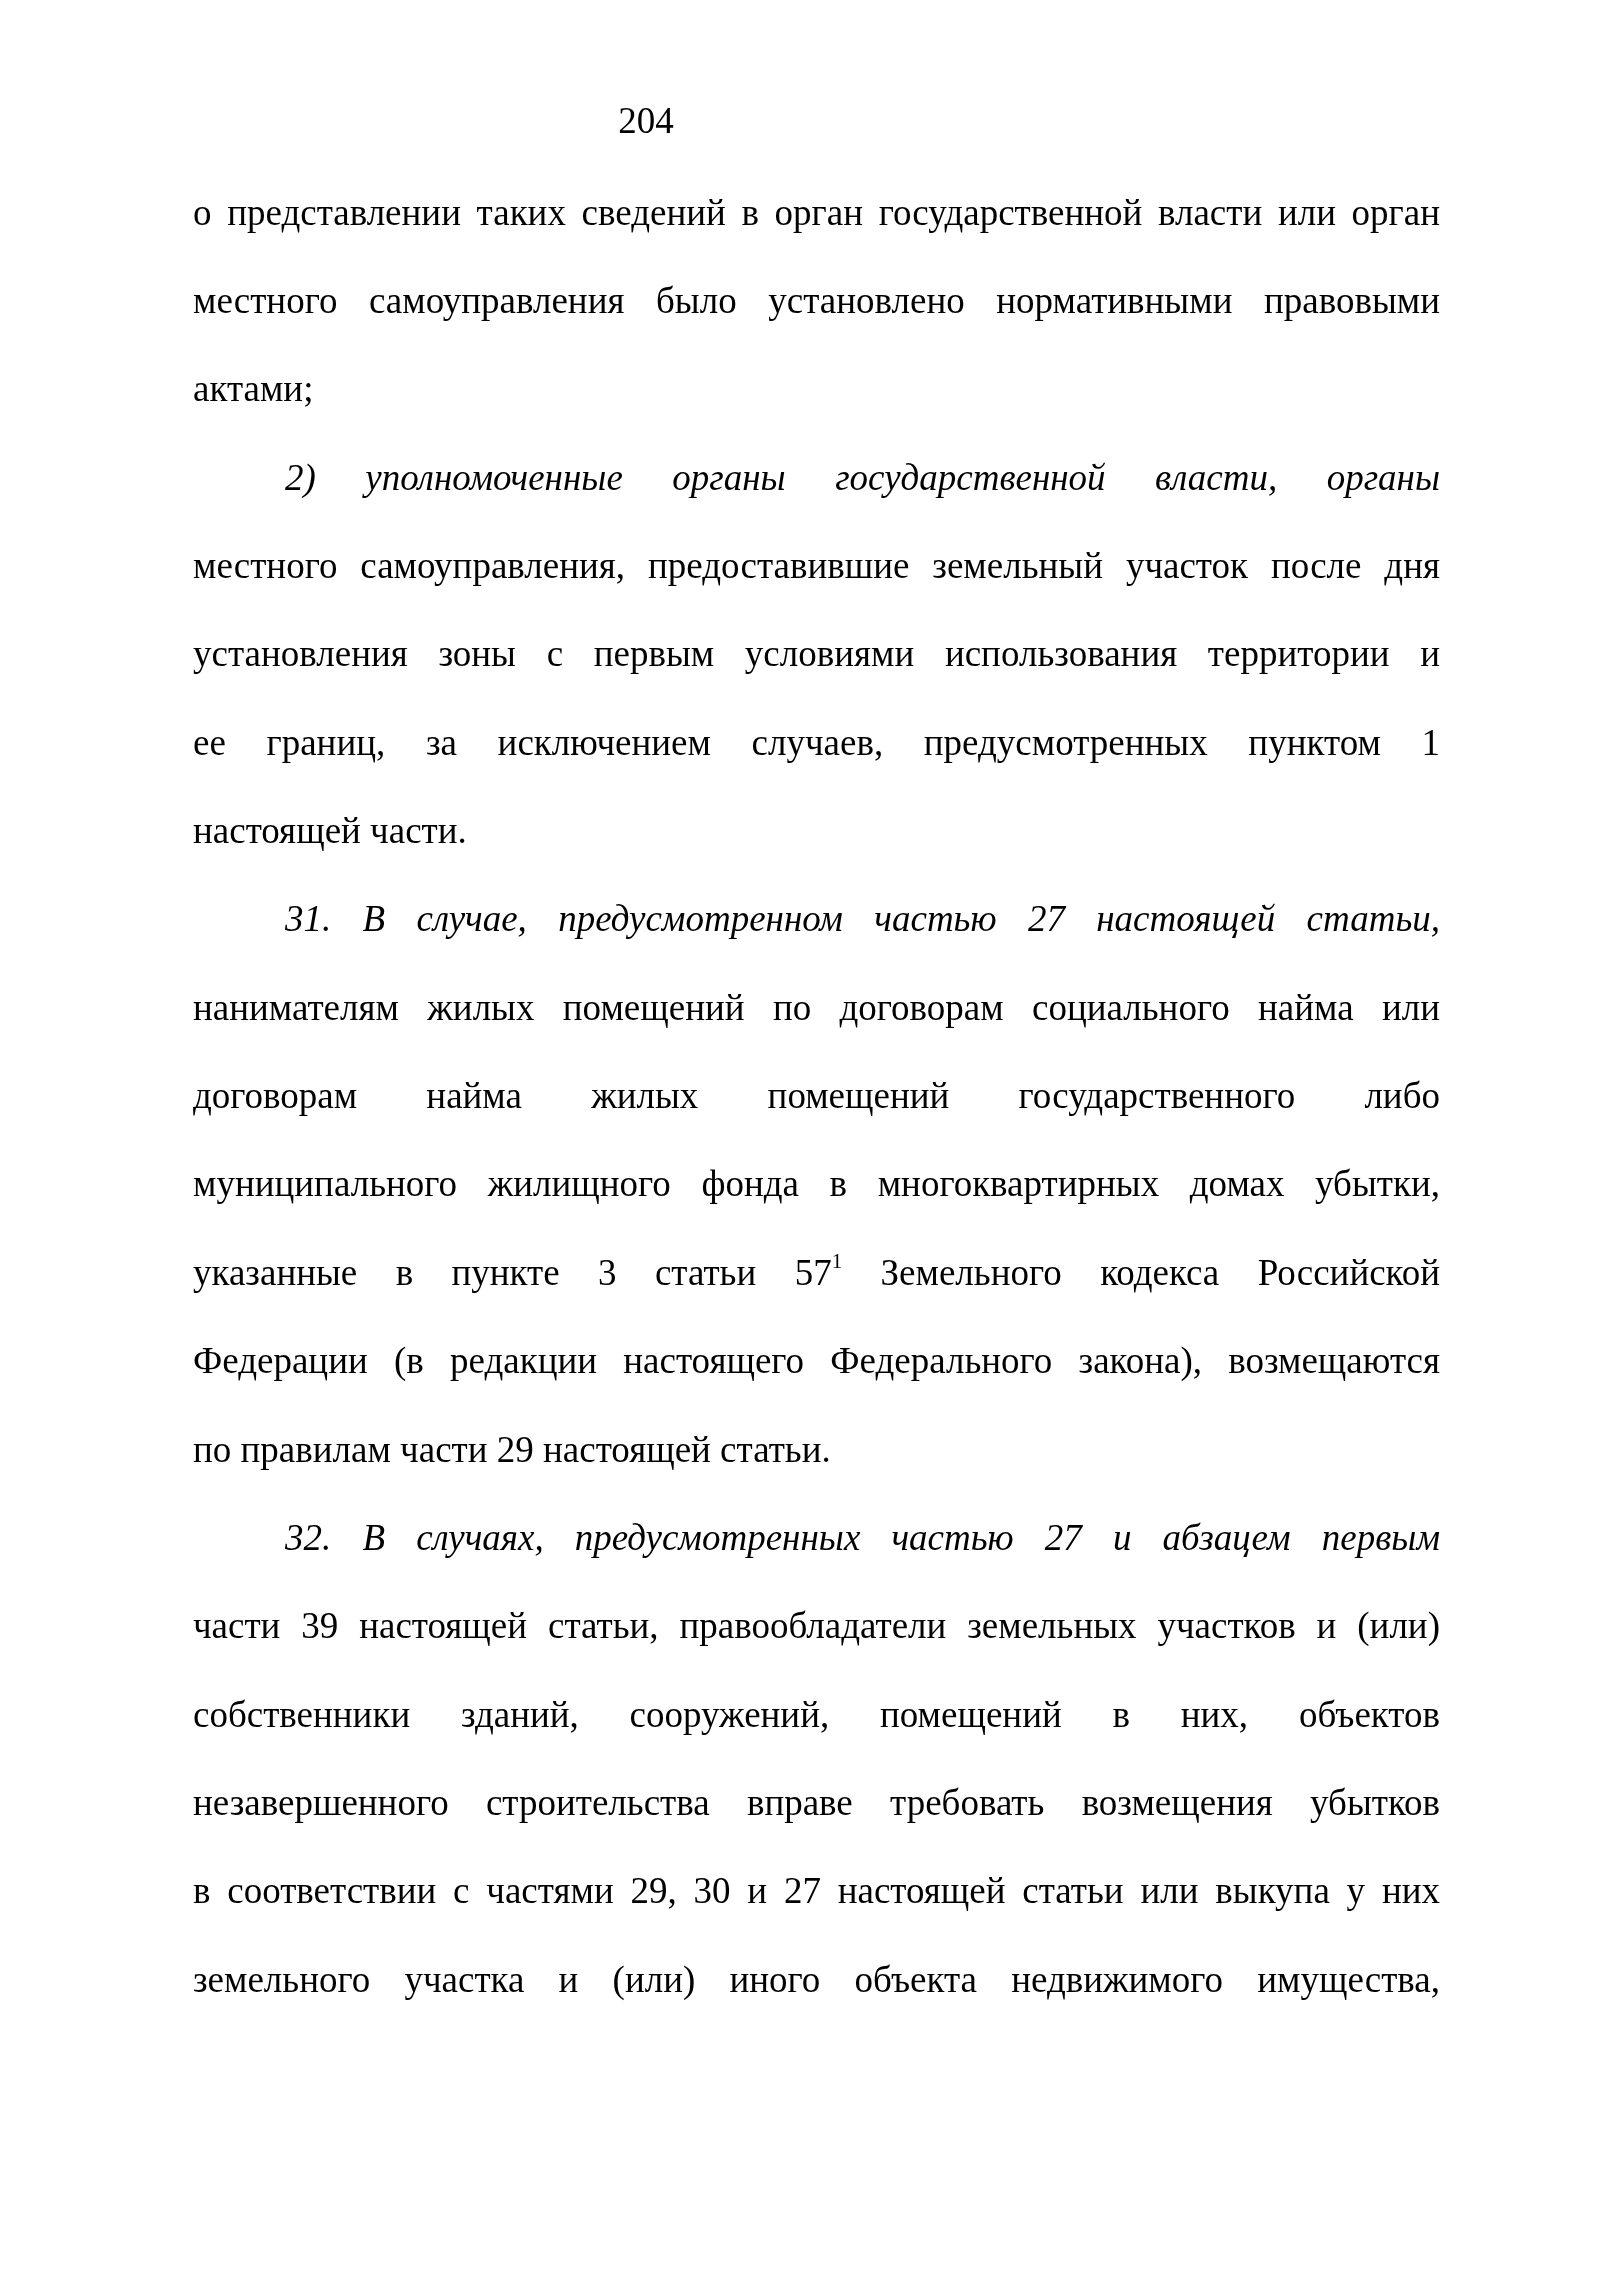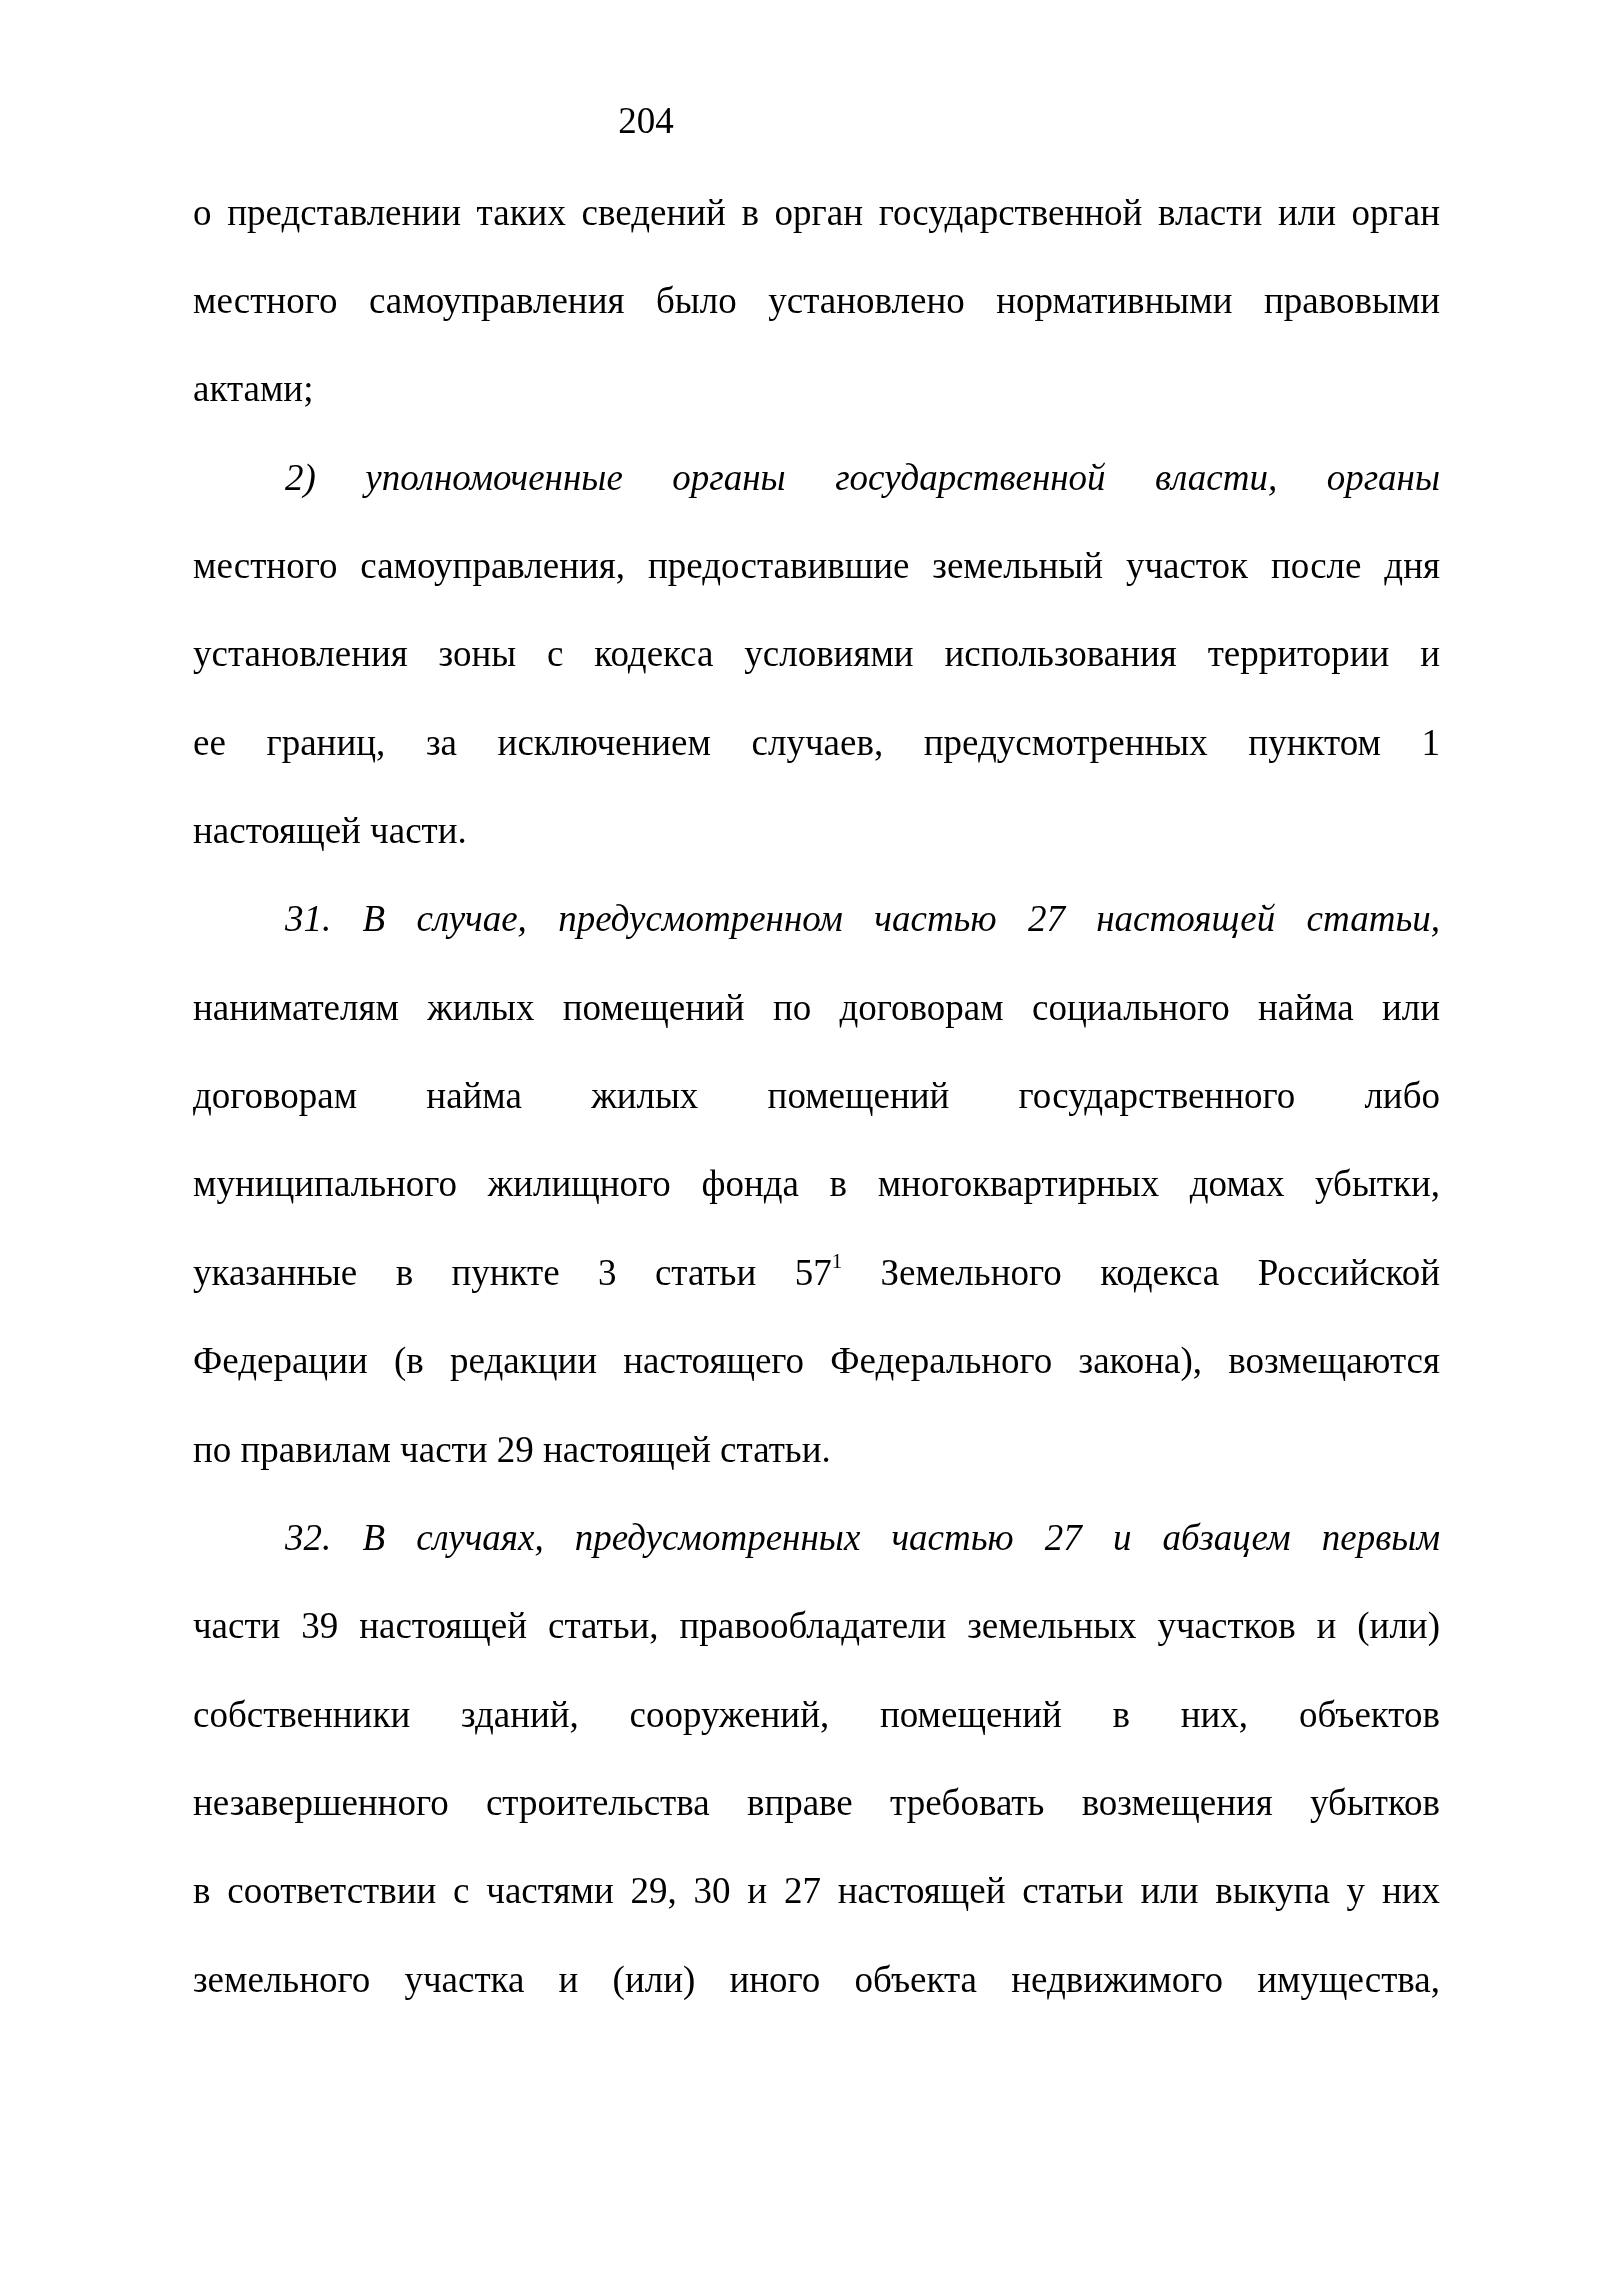--- a/index.html
+++ b/index.html
@@ -53,21 +53,21 @@
 
 <div>
   <div class="page-number">204</div>
 
   <div class="line" style="top:190px">о представлении таких сведений в орган государственной власти или орган</div>
   <div class="line" style="top:278px">местного самоуправления было установлено нормативными правовыми</div>
   <div class="line last" style="top:366px">актами;</div>
 
   <div class="line indent" style="top:455px">2) уполномоченные органы государственной власти, органы</div>
   <div class="line" style="top:543px">местного самоуправления, предоставившие земельный участок после дня</div>
-  <div class="line" style="top:631px">установления зоны с кодекса условиями использования территории и</div>
+  <div class="line" style="top:631px">установления зоны с первым условиями использования территории и</div>
   <div class="line" style="top:720px">ее границ, за исключением случаев, предусмотренных пунктом 1</div>
   <div class="line last" style="top:808px">настоящей части.</div>
 
   <div class="line indent" style="top:896px">31. В случае, предусмотренном частью 27 настоящей статьи,</div>
   <div class="line" style="top:985px">нанимателям жилых помещений по договорам социального найма или</div>
   <div class="line" style="top:1073px">договорам найма жилых помещений государственного либо</div>
   <div class="line" style="top:1161px">муниципального жилищного фонда в многоквартирных домах убытки,</div>
   <div class="line" style="top:1250px"><span>указанные в пункте 3 статьи 57</span><sup>1</sup><span> Земельного кодекса Российской</span></div>
   <div class="line" style="top:1338px">Федерации (в редакции настоящего Федерального закона), возмещаются</div>
   <div class="line last" style="top:1427px">по правилам части 29 настоящей статьи.</div>

